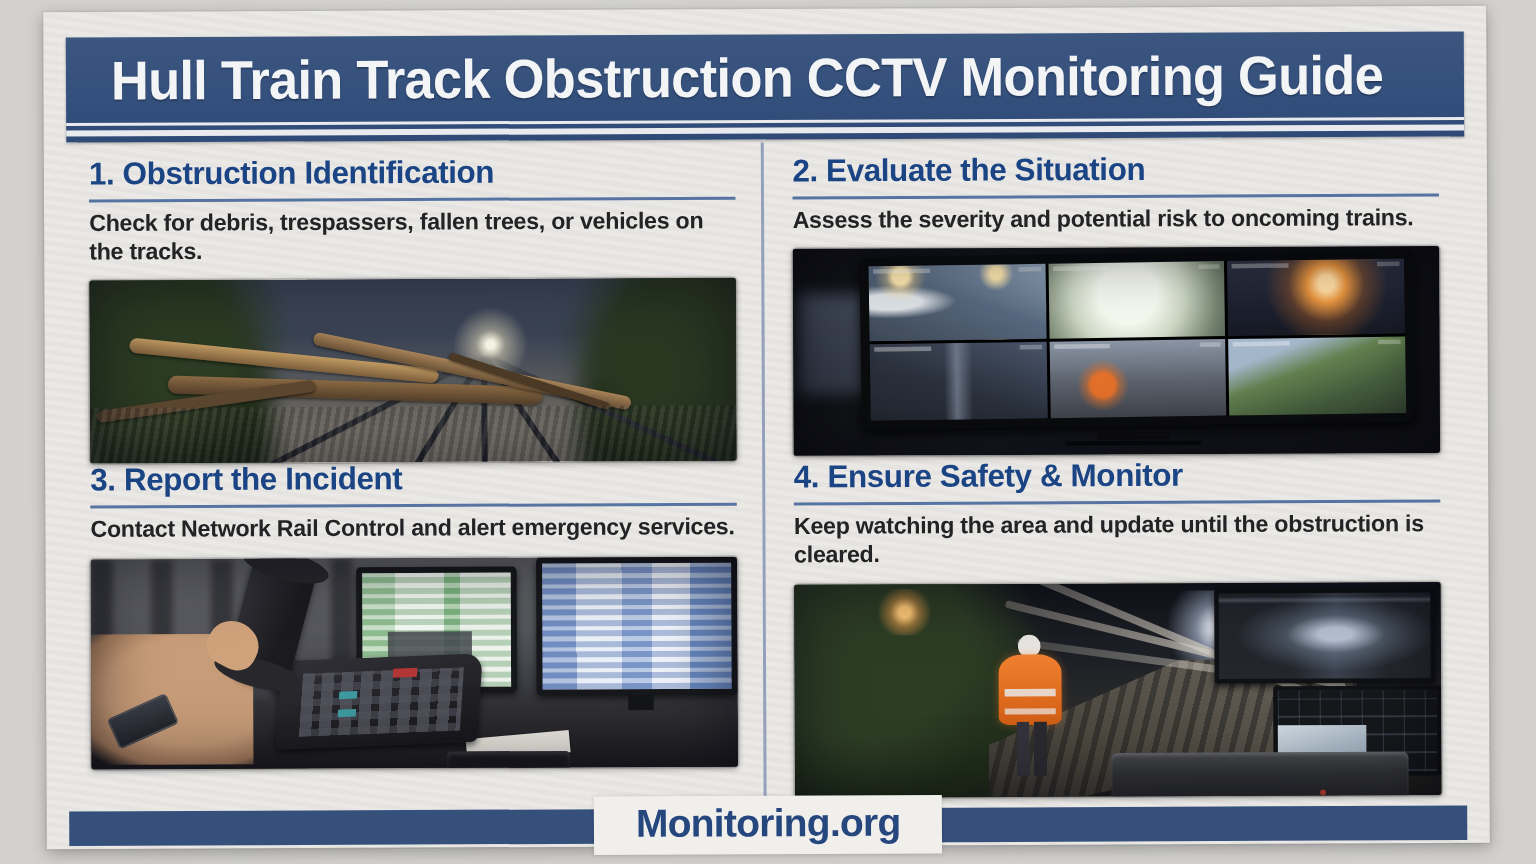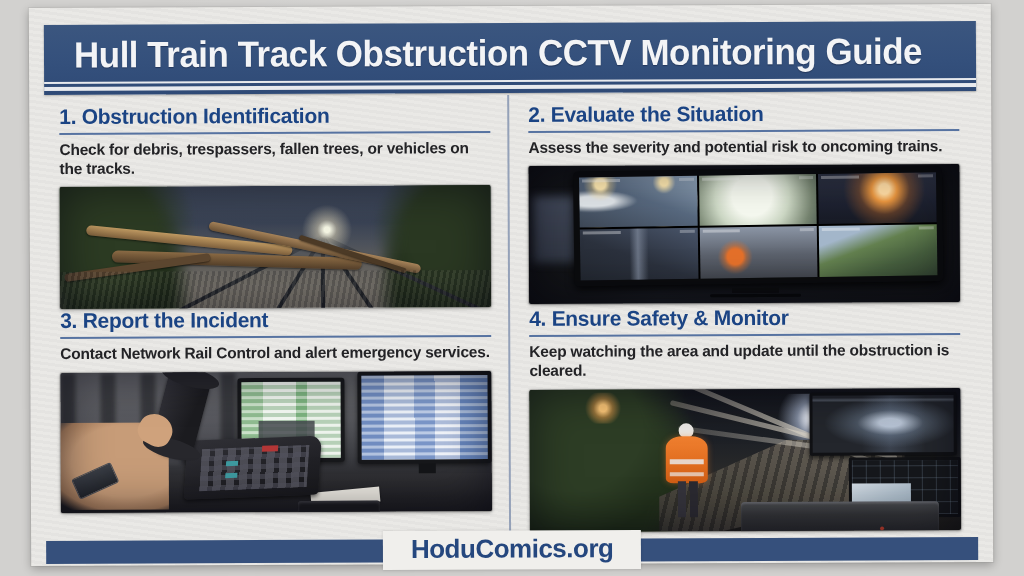--- a/index.html
+++ b/index.html
@@ -364,17 +364,17 @@
           </div>
           <div class="abs vignette"></div>
         </div>
       </div>
 
     </div>
   </div>
 
   <div class="footer">
     <div class="footer-label">
-      <div class="footer-text">HoduComics.org</div>
+      <div class="footer-text">Monitoring.org</div>
     </div>
   </div>
 
 </div>
 
 </body></html>

